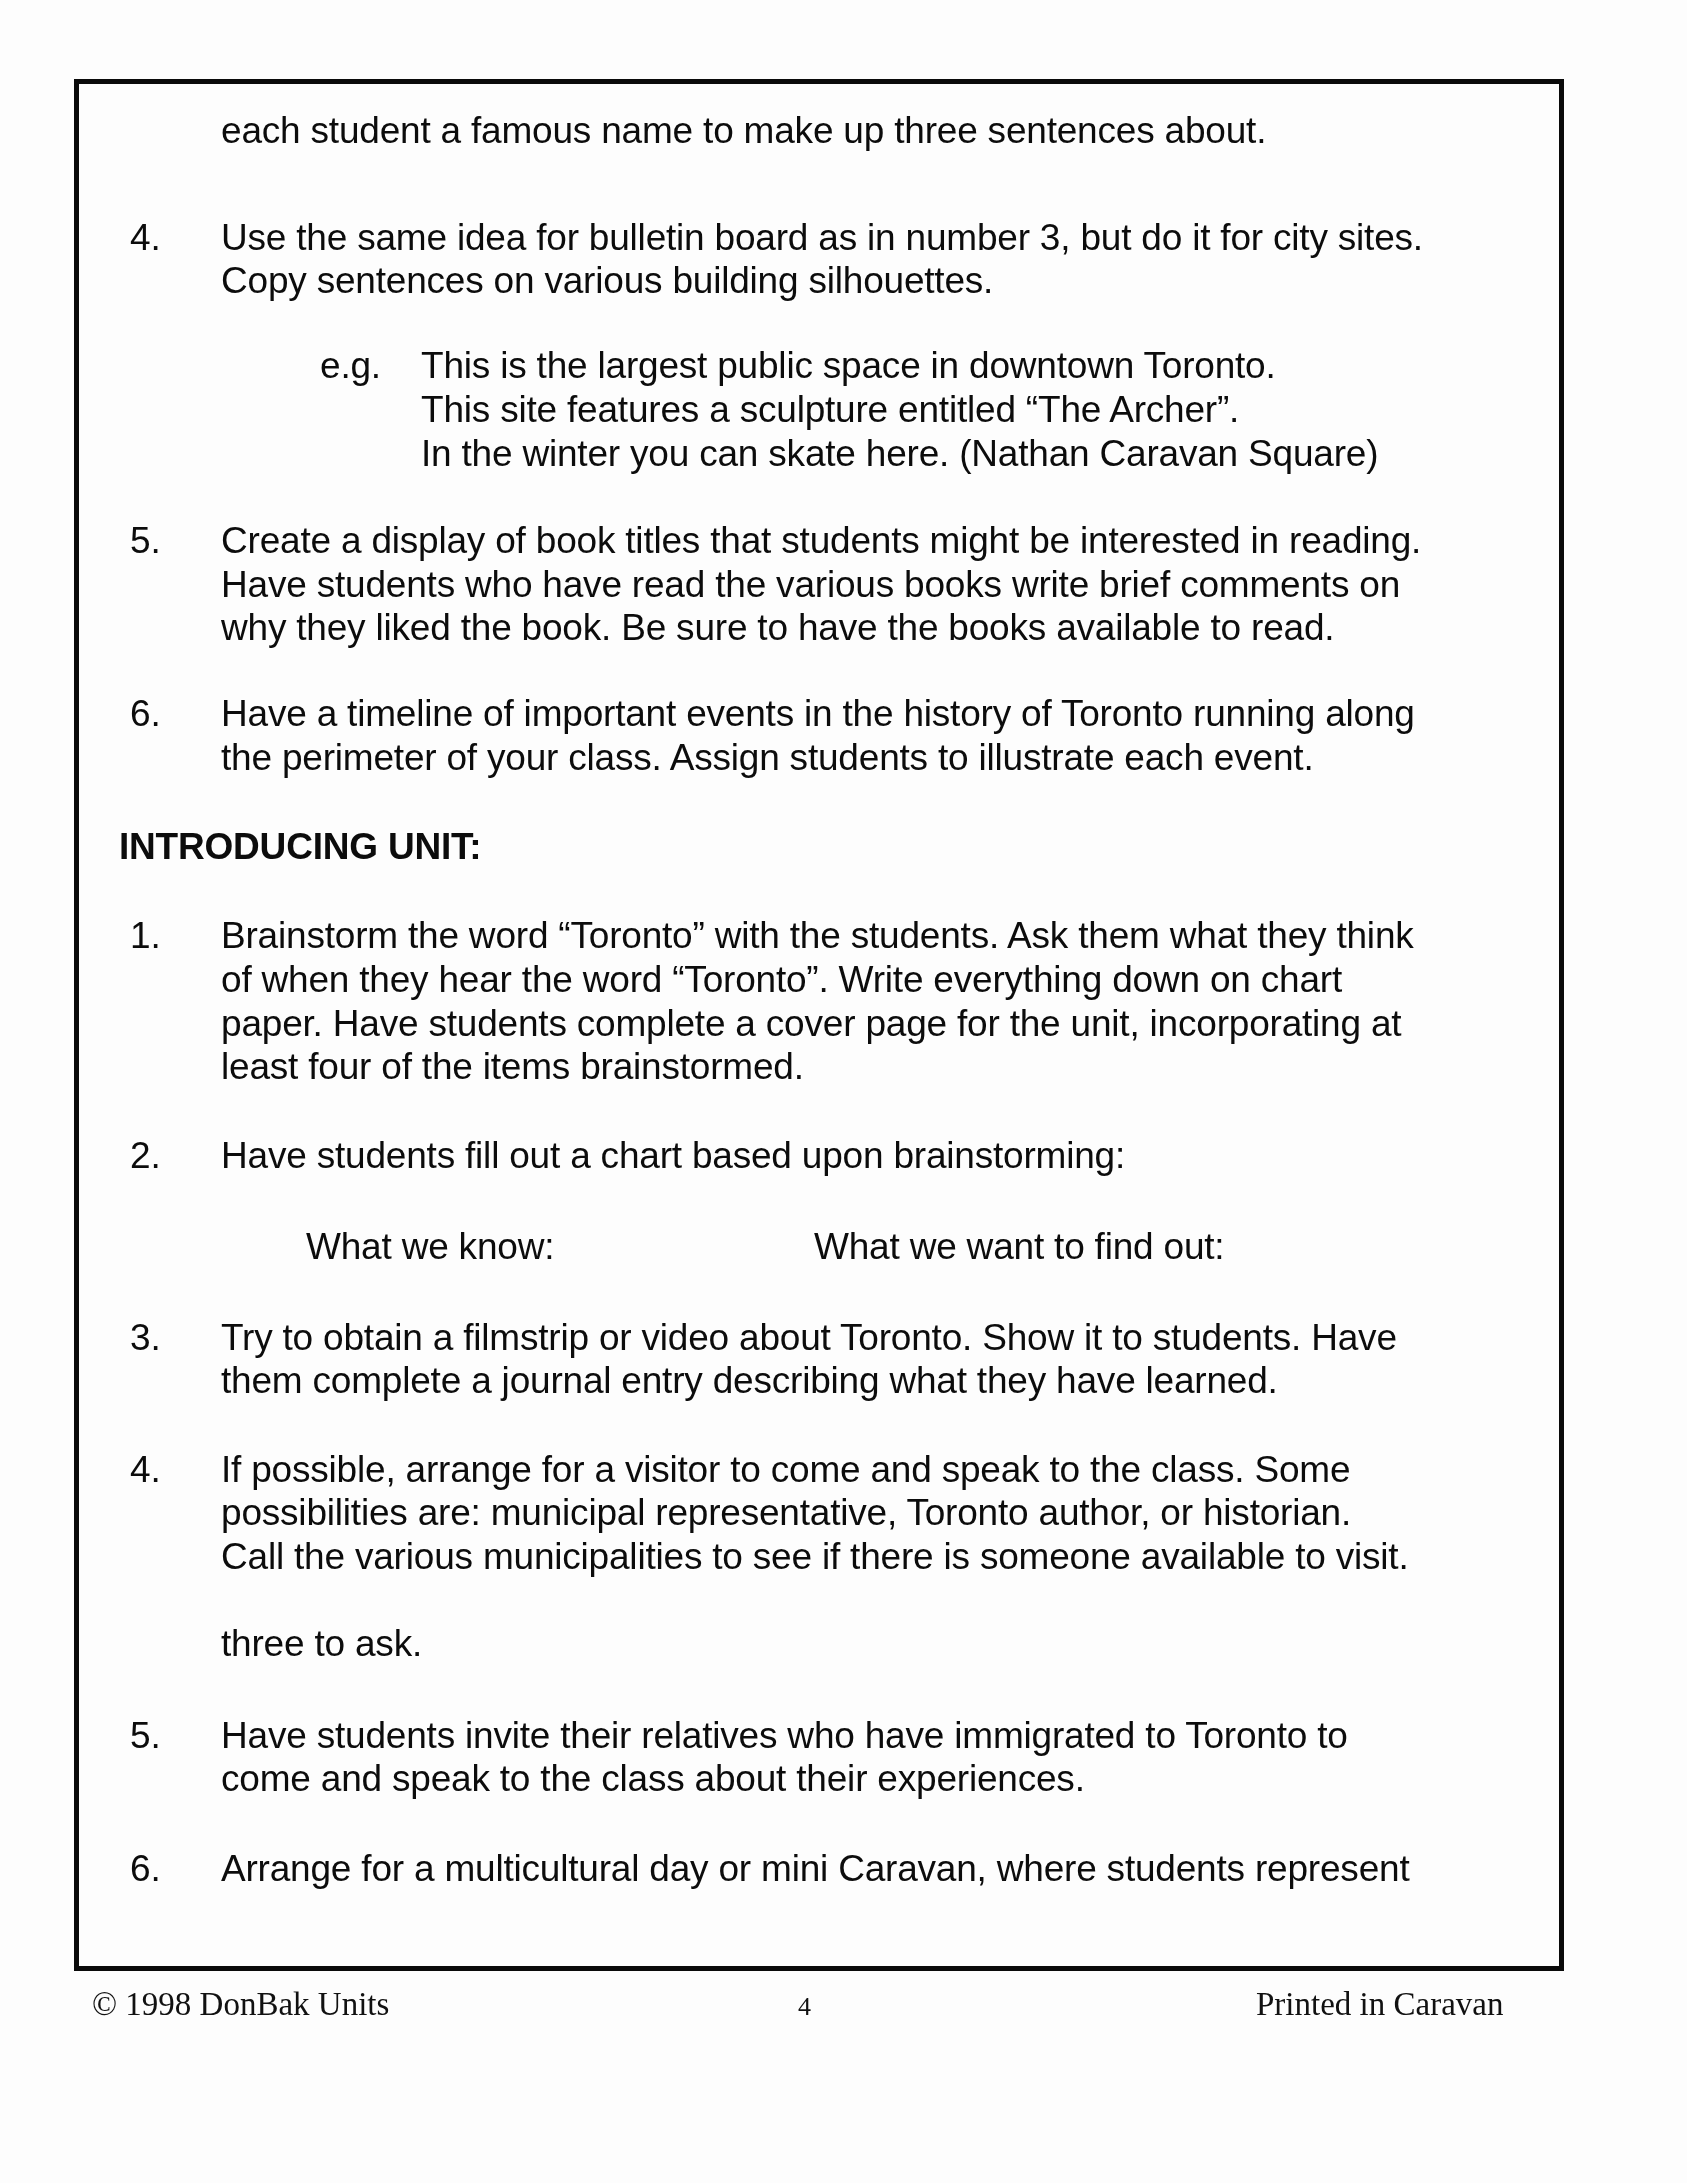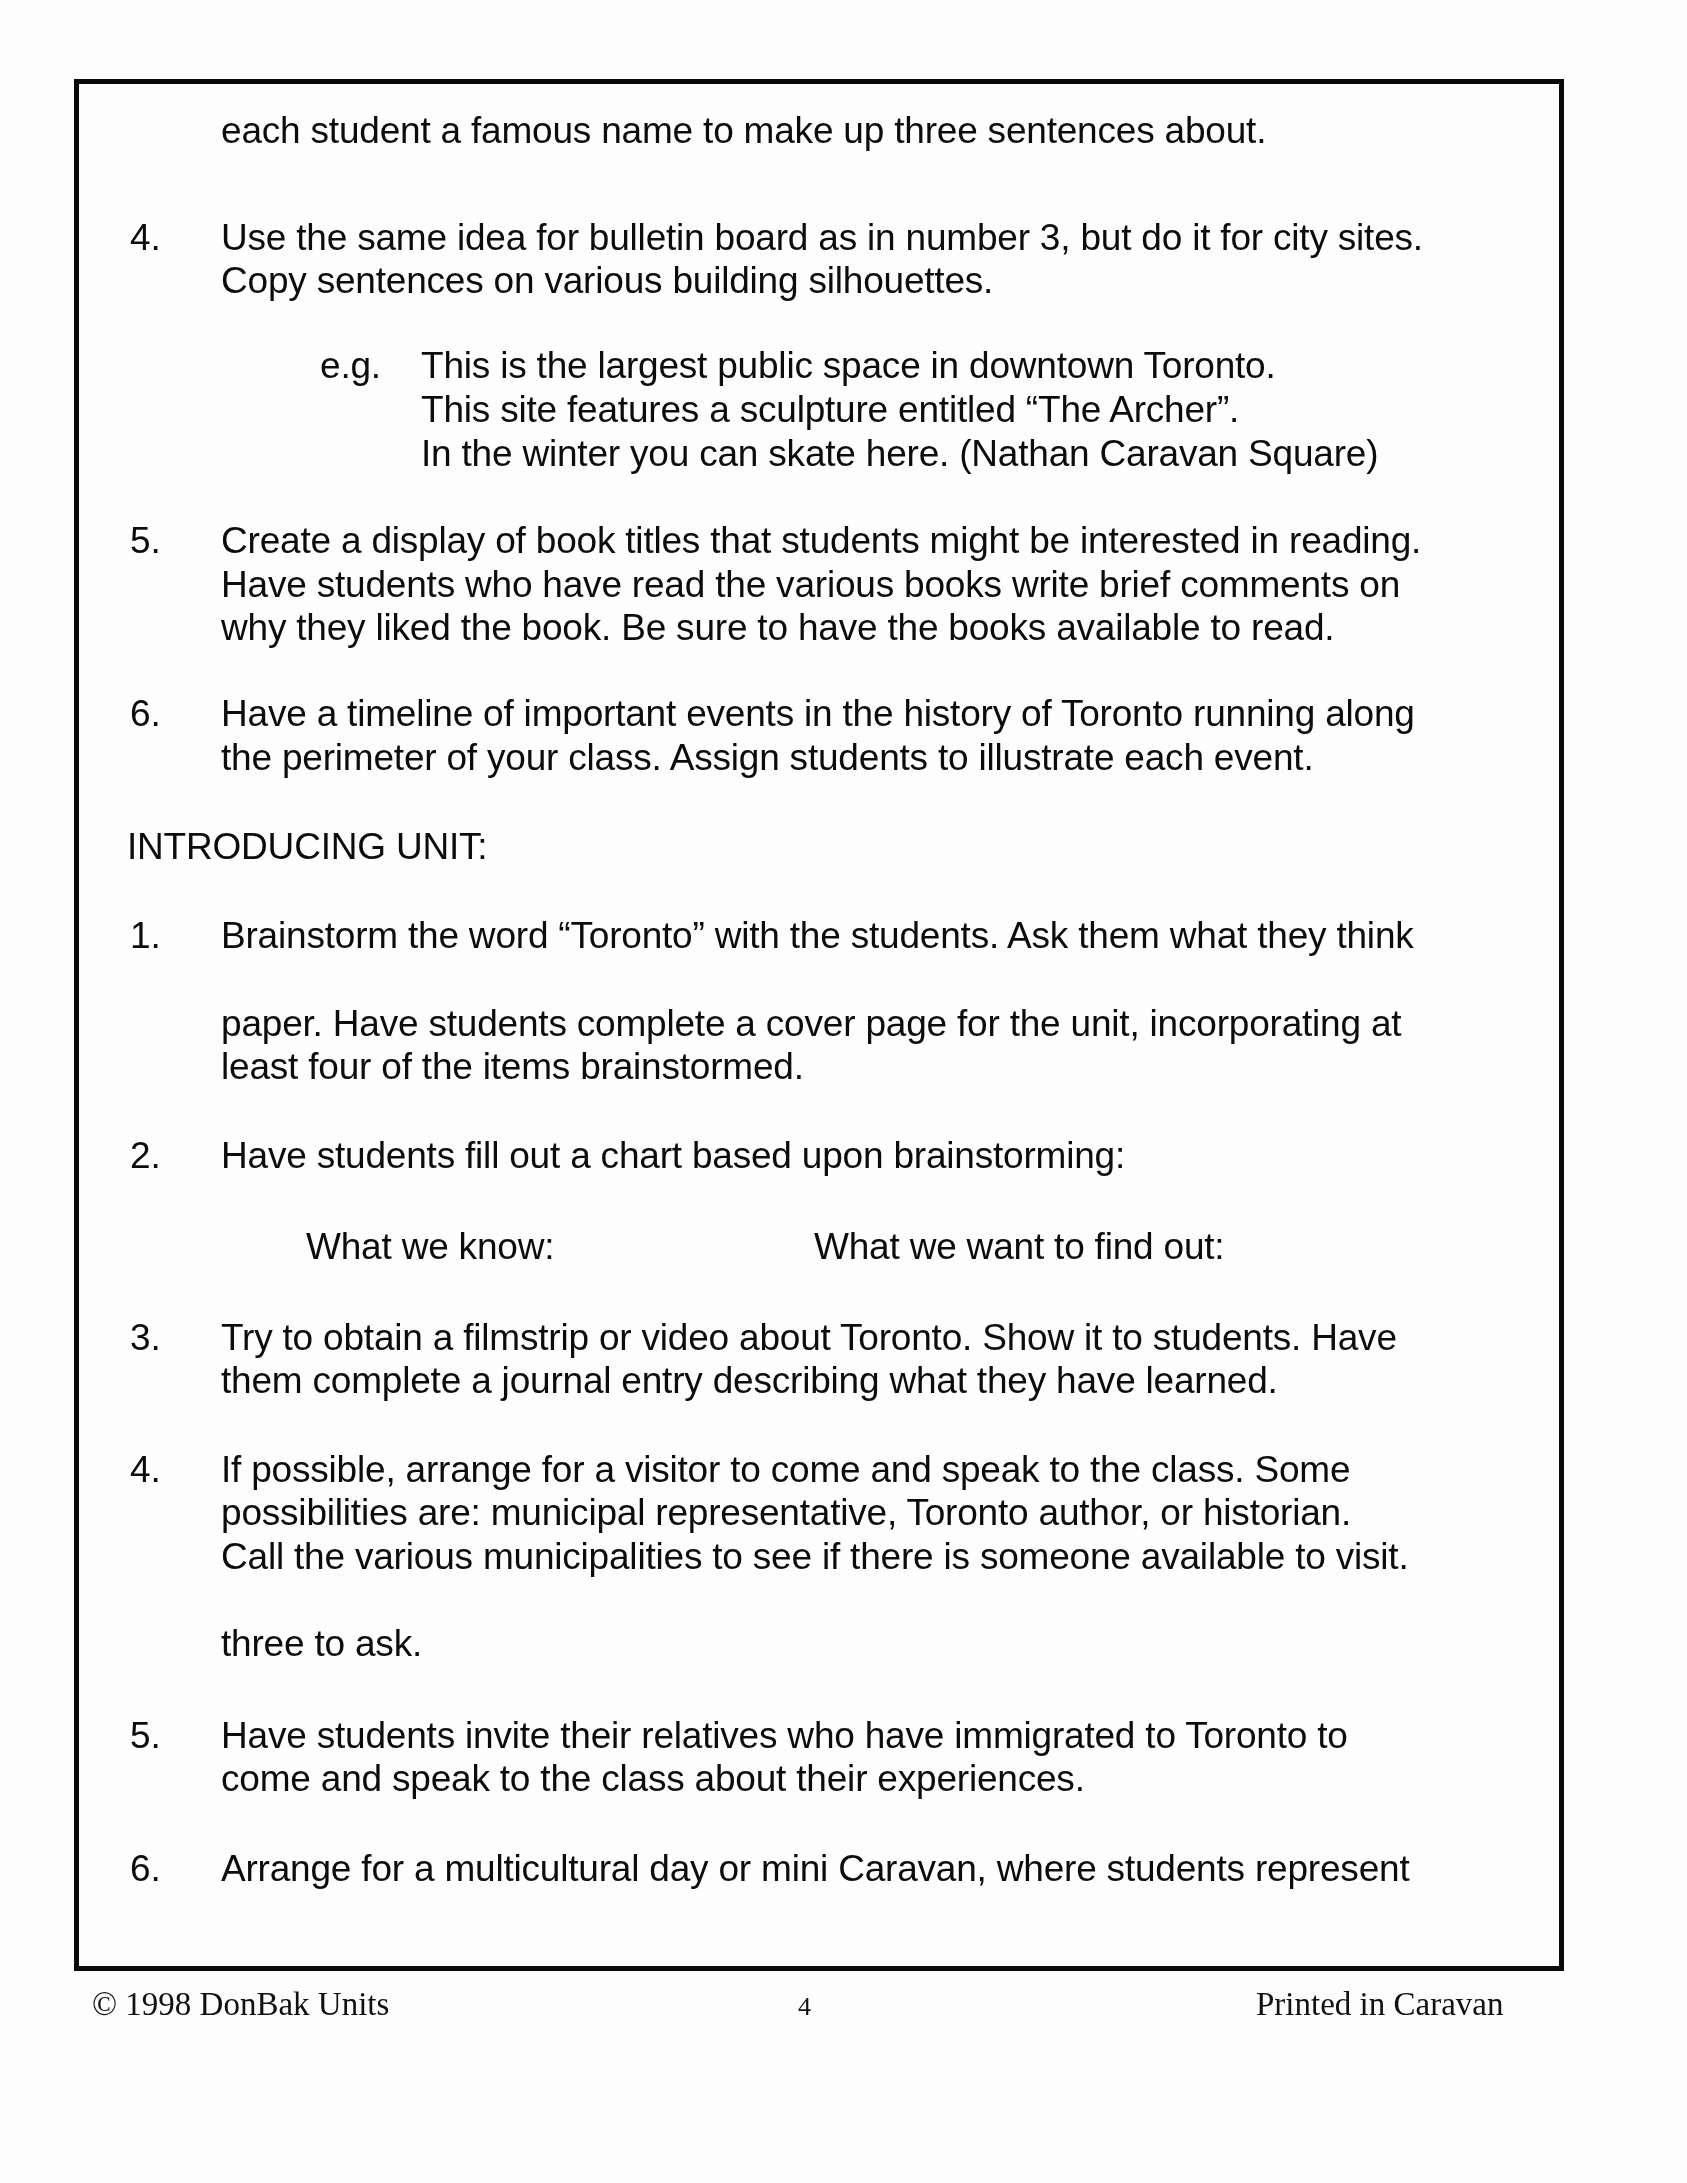--- a/index.html
+++ b/index.html
@@ -11,21 +11,21 @@
   }
   .t {
     position: absolute; margin: 0; white-space: nowrap;
     font-family: "Liberation Sans", sans-serif; font-size: 37px; line-height: 44px;
     color: #0c0c0c; letter-spacing: -0.2px;
   }
   .num { left: 51px; }
   .txt { left: 142px; }
   .eg-label { left: 241px; text-align: center; }
   .eg-txt { left: 342px; }
-  .heading { left: 40px; font-weight: normal; margin-left: 8px; }
+  .heading { left: 40px; font-weight: bold; }
   .col1 { left: 227px; }
   .col2 { left: 735px; }
   .footer {
     position: absolute; top: 1986px; font-family: "Liberation Serif", serif;
     font-size: 33px; color: #111; white-space: nowrap; margin: 0;
   }
   .footer-left { left: 92px; }
   .footer-center { left: 798px; font-size: 26px; top: 1992px; }
   .footer-right { left: 1256px; }
 </style>
@@ -52,20 +52,21 @@
     <p class="t txt" style="top:522px">why they liked the book.  Be sure to have the books available to read.</p>
 
     <p class="t num" style="top:608px">6.</p>
     <p class="t txt" style="top:608px">Have a timeline of important events in the history of Toronto running along</p>
     <p class="t txt" style="top:652px">the perimeter of your class.  Assign students to illustrate each event.</p>
 
     <p class="t heading" style="top:741px">INTRODUCING UNIT:</p>
 
     <p class="t num" style="top:830px">1.</p>
     <p class="t txt" style="top:830px">Brainstorm the word “Toronto” with the students.  Ask them what they think</p>
+    <p class="t txt" style="top:874px">of  when they hear the word “Toronto”.  Write everything down on chart</p>
     <p class="t txt" style="top:918px">paper.  Have students complete a cover page for the unit, incorporating at</p>
     <p class="t txt" style="top:961px">least four of the items brainstormed.</p>
 
     <p class="t num" style="top:1050px">2.</p>
     <p class="t txt" style="top:1050px">Have students fill out a chart based upon brainstorming:</p>
     <p class="t col1" style="top:1141px">What we know:</p>
     <p class="t col2" style="top:1141px">What we want to find out:</p>
 
     <p class="t num" style="top:1232px">3.</p>
     <p class="t txt" style="top:1232px">Try to obtain a filmstrip or video about Toronto.  Show it to students.  Have</p>

